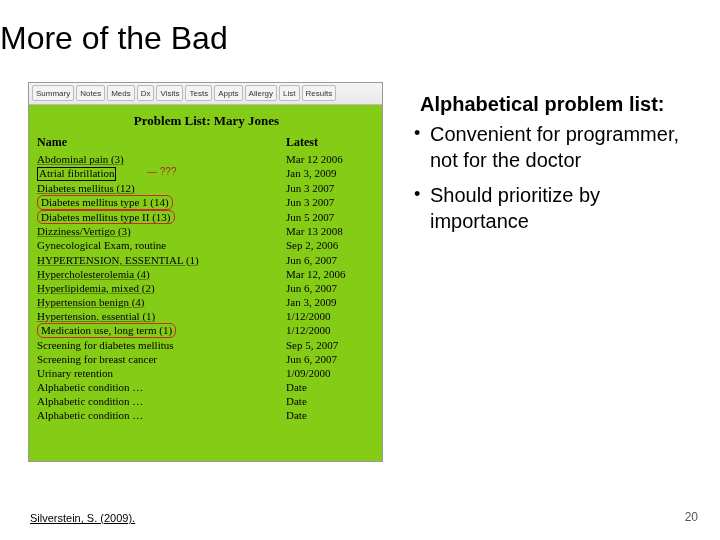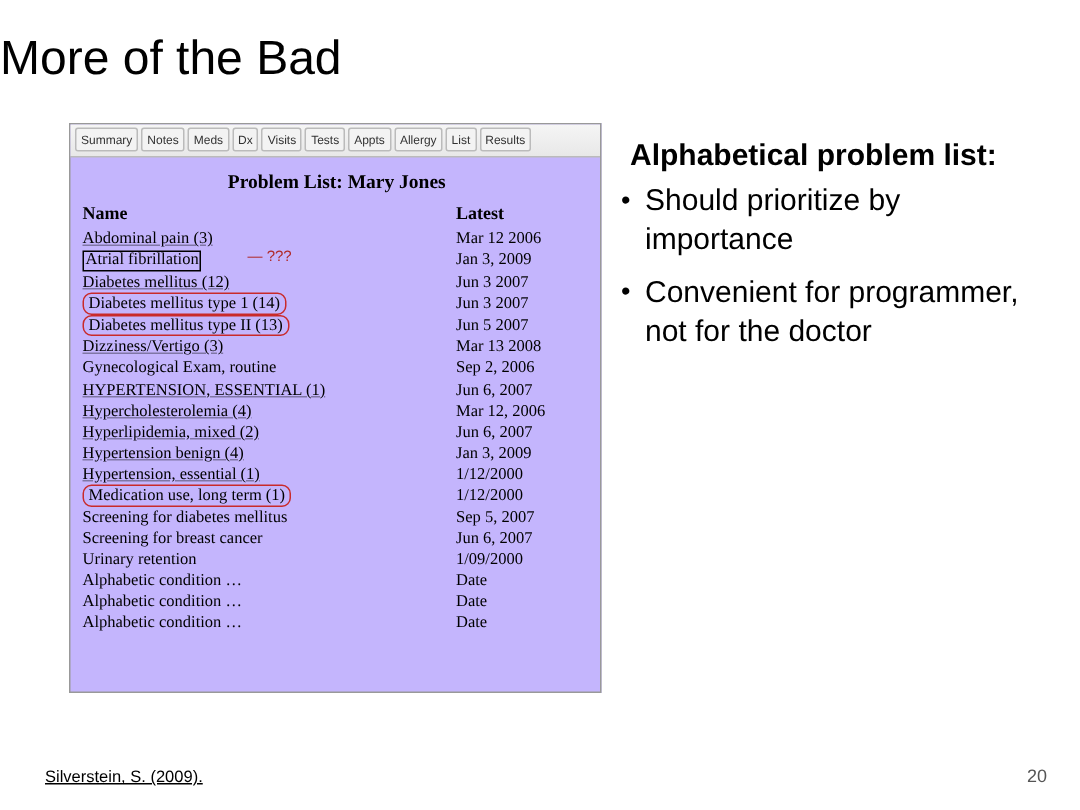--- a/index.html
+++ b/index.html
@@ -18,26 +18,26 @@
   .title {
     position: absolute;
     top: 20px;
     left: 0; right: 0;
     text-align: left;
     font-size: 32px;
     font-weight: 400;
   }
   .shot {
     position: absolute;
-    left: 46px;
+    left: 28px;
     top: 82px;
     width: 355px;
     height: 380px;
     border: 1px solid #999;
-    background: #c4b5fd;
+    background: #84cc16;
     font-family: "Times New Roman", Times, serif;
   }
   .toolbar {
     height: 22px;
     background: linear-gradient(#f5f5f5,#e8e8e8);
     border-bottom: 1px solid #bbb;
     display: flex;
     align-items: stretch;
     padding: 0 2px;
   }
@@ -228,20 +228,20 @@
       <div class="cell">Date</div>
 
       <div class="cell">Alphabetic condition …</div>
       <div class="cell">Date</div>
     </div>
   </div>
 
   <div class="commentary">
     <div class="hd">Alphabetical problem list:</div>
     <ul>
+      <li>Convenient for programmer, not for the doctor</li>
       <li>Should prioritize by importance</li>
-      <li>Convenient for programmer, not for the doctor</li>
     </ul>
   </div>
 
   <div class="cite">Silverstein, S.  (2009).</div>
   <div class="pnum">20</div>
 </div>
 
 </body></html>

